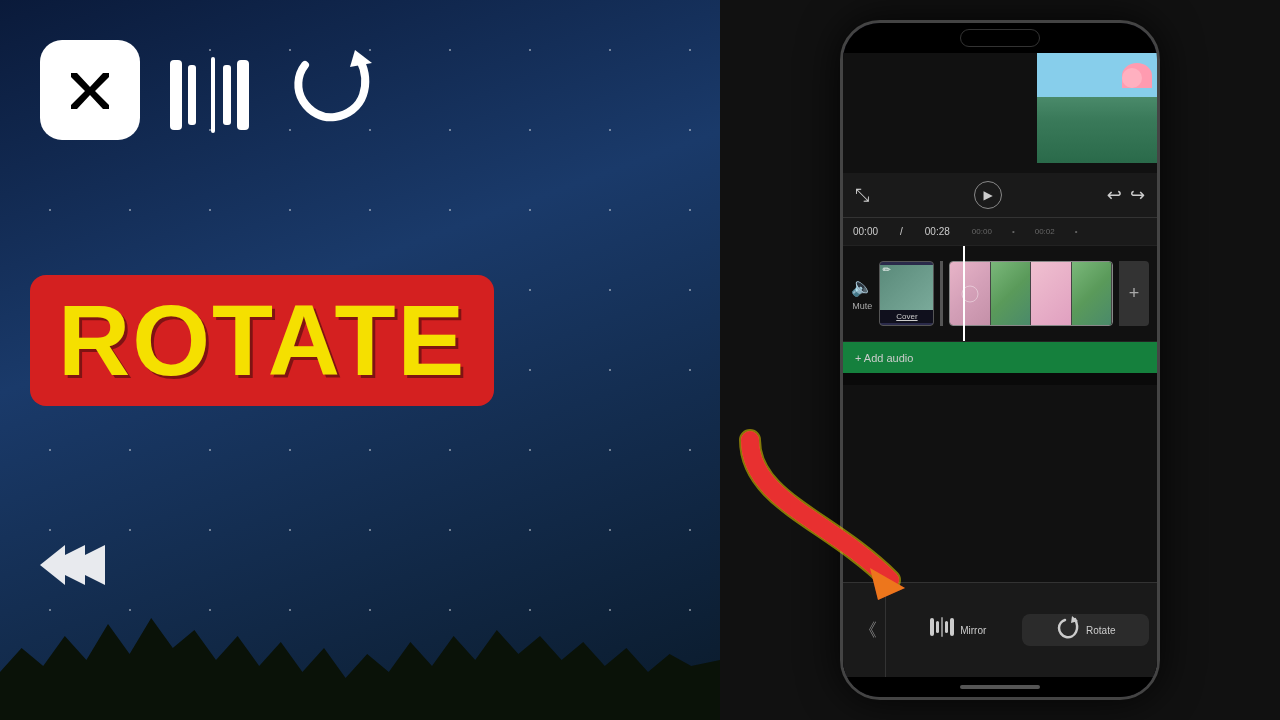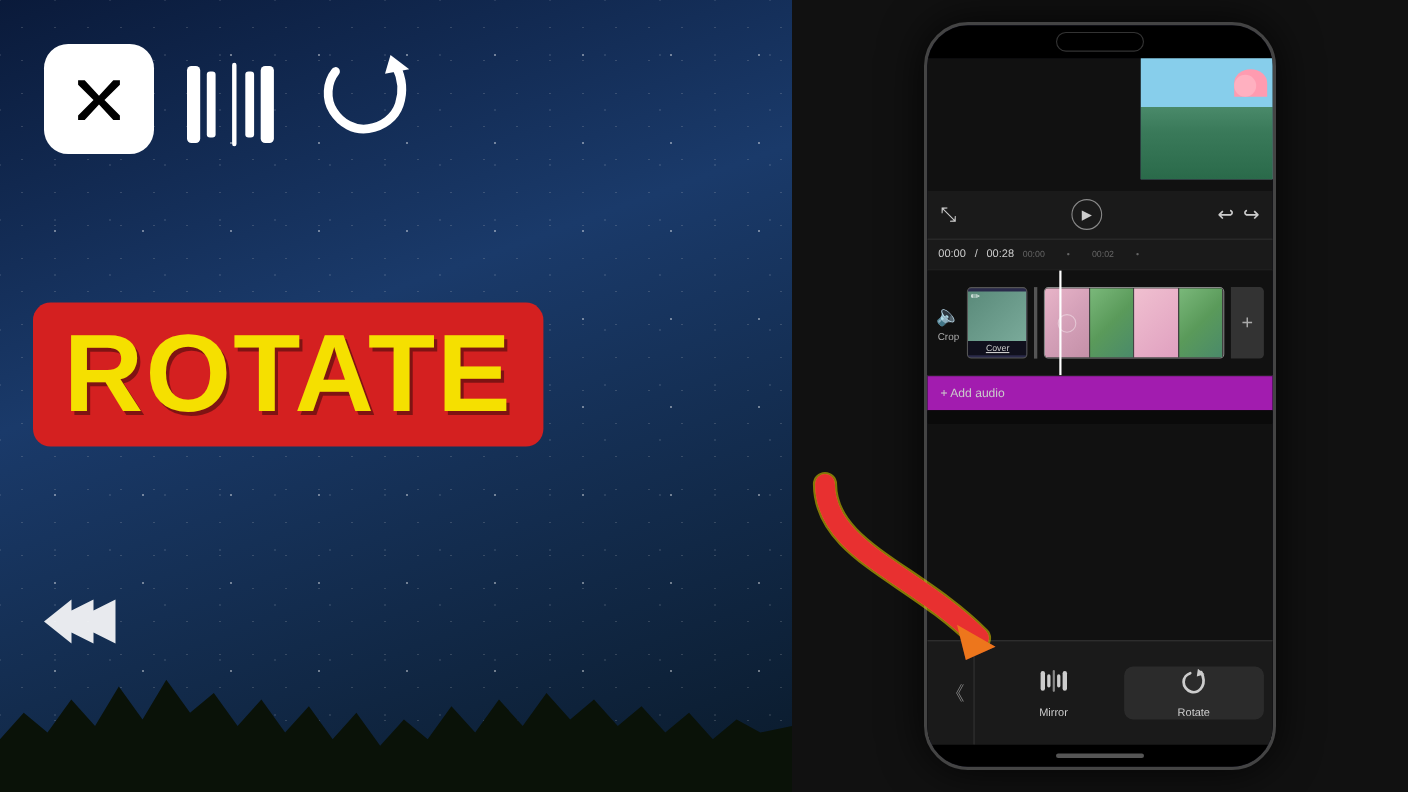--- a/index.html
+++ b/index.html
@@ -242,21 +242,21 @@
     }
 
     
     .timeline-ruler {
       height: 28px;
       background: #1a1a1a;
       display: flex;
       align-items: center;
       padding: 0 10px;
       border-bottom: 1px solid #222;
-      gap: 8px;
+      gap: 22px;
     }
 
     .time-label {
       color: #ccc;
       font-size: 10px;
     }
 
     .time-dots {
       flex: 1;
       display: flex;
@@ -375,21 +375,21 @@
       left: 120px;
       width: 2px;
       height: 100%;
       background: white;
       z-index: 10;
     }
 
     
     .add-audio-row {
       height: 32px;
-      background: #a21caf;
+      background: #15803d;
       display: flex;
       align-items: center;
       padding: 0 12px;
       border-top: 1px solid #222;
     }
 
     .add-audio-text {
       color: #ccc;
       font-size: 11px;
     }
@@ -423,21 +423,20 @@
       justify-content: center;
       color: #888;
       font-size: 18px;
       border-right: 1px solid #333;
       margin-right: 8px;
     }
 
     .tool-btn {
       flex: 1;
       display: flex;
-      flex-direction: column;
       align-items: center;
       justify-content: center;
       gap: 5px;
       cursor: pointer;
     }
 
     .tool-icon {
       font-size: 22px;
       color: #ccc;
     }
@@ -584,21 +583,21 @@
           <span class="time-dot">00:02</span>
           <span class="time-dot">•</span>
         </div>
       </div>
 
       <div class="clips-area">
         <div class="playhead"></div>
 
         <div class="mute-btn">
           <span class="mute-icon">🔈</span>
-          <span class="mute-label">Crop</span>
+          <span class="mute-label">Mute</span>
         </div>
 
         <div class="cover-clip">
           <div class="cover-clip-img">
 
             <div style="position:absolute;top:2px;left:2px;color:white;font-size:10px;">✏</div>
           </div>
           <div class="cover-label">Cover</div>
         </div>
 

